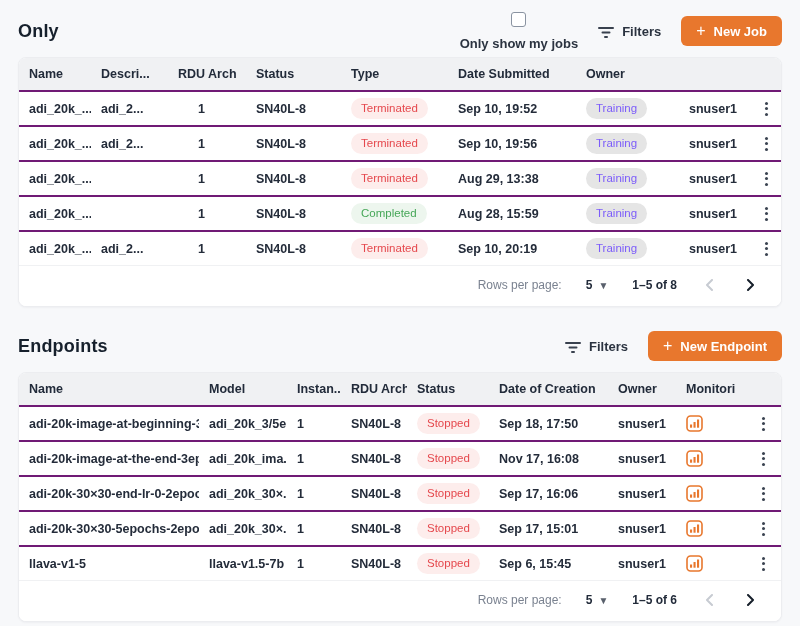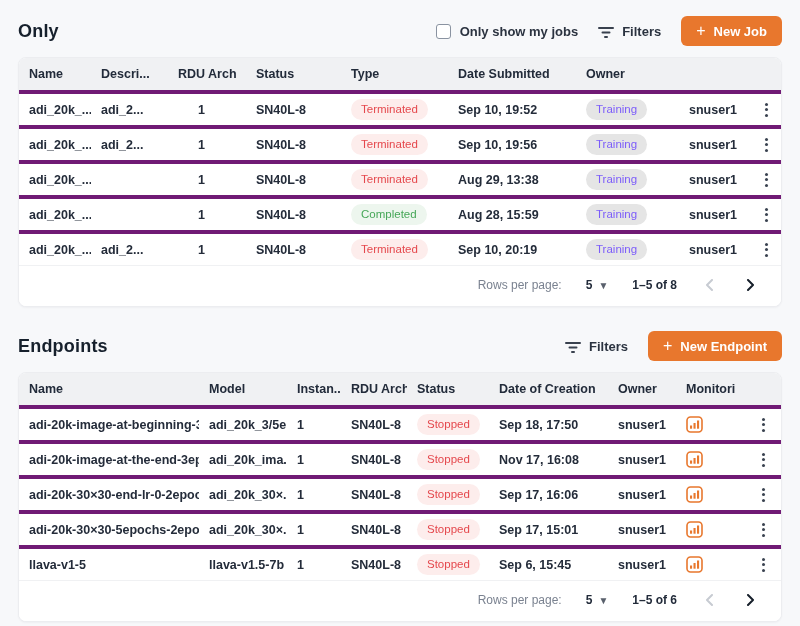--- a/index.html
+++ b/index.html
@@ -10,38 +10,38 @@
     font-family:"Liberation Sans", sans-serif;
     color:#1E2430;
     overflow:hidden;
   }
   .page { padding:16px 18px 0 18px; }
 
   
   .section-head { display:flex; align-items:center; justify-content:space-between; height:30px; margin-bottom:11px; }
   .section-title { font-size:18px; font-weight:700; color:#16202C; margin:0; letter-spacing:.2px; }
   .controls { display:flex; align-items:center; gap:20px; }
-  .checkbox-row { display:flex; align-items:center; gap:9px; font-size:13px; font-weight:600; color:#2B3340; }
+  .checkbox-row { display:flex; align-items:center; gap:9px; font-size:13px; font-weight:600; color:#2B3340;flex-direction:column; }
   .checkbox { width:15px; height:15px; border:1.5px solid #8A93A1; border-radius:3px; background:#fff; appearance:none; -webkit-appearance:none; margin:0; cursor:pointer; }
   .filters { display:flex; align-items:center; gap:8px; font-size:13px; font-weight:600; color:#2B3340; cursor:pointer; background:none; border:none; padding:0; font-family:inherit; }
   .btn-primary {
     display:flex; align-items:center; gap:8px;
     background:#E8772D; color:#FFFFFF;
     font-size:13px; font-weight:600; font-family:inherit;
     padding:7px 15px; border-radius:6px; border:none; cursor:pointer; height:30px;
   }
   .btn-plus { font-size:16px; font-weight:400; line-height:1; margin-top:-1px; }
 
   
   .card { background:#fff; border:1px solid #ECEDF0; border-radius:8px; overflow:hidden; box-shadow:0 1px 2px rgba(16,24,40,.04); }
   .grid-jobs      { display:grid; grid-template-columns:72px 77px 78px 95px 107px 128px 103px 82px 1fr; align-items:center; }
   .grid-endpoints { display:grid; grid-template-columns:180px 88px 54px 66px 82px 119px 68px 60px 1fr; align-items:center; }
   .thead { background:#F0F1F3; }
   .th { padding:9px 10px; font-size:12.5px; font-weight:700; color:#222B3A; white-space:nowrap; overflow:hidden; }
-  .tr { border-top:4px solid #701a75; height:35px; background:#fff; }
+  .tr { border-top:2px solid #701a75; height:35px; background:#fff; }
   .td { padding:0 10px; font-size:12.5px; font-weight:600; color:#242C3A; white-space:nowrap; overflow:hidden; }
   .td-indent { padding-left:30px; }
 
   .badge { display:inline-block; padding:4px 10px; border-radius:999px; font-size:11.5px; font-weight:400; line-height:1.15; }
   .badge-red    { background:#FDEDEC; color:#E5484D; }
   .badge-green  { background:#EDF6EE; color:#46A758; }
   .badge-purple { background:#e5e5e5; color:#7C5CFA; }
 
   .kebab { display:flex; flex-direction:column; gap:2.5px; align-items:center; justify-self:end; margin-right:12px; cursor:pointer; padding:4px; }
   .kebab i { width:3px; height:3px; border-radius:50%; background:#3A4250; display:block; }

